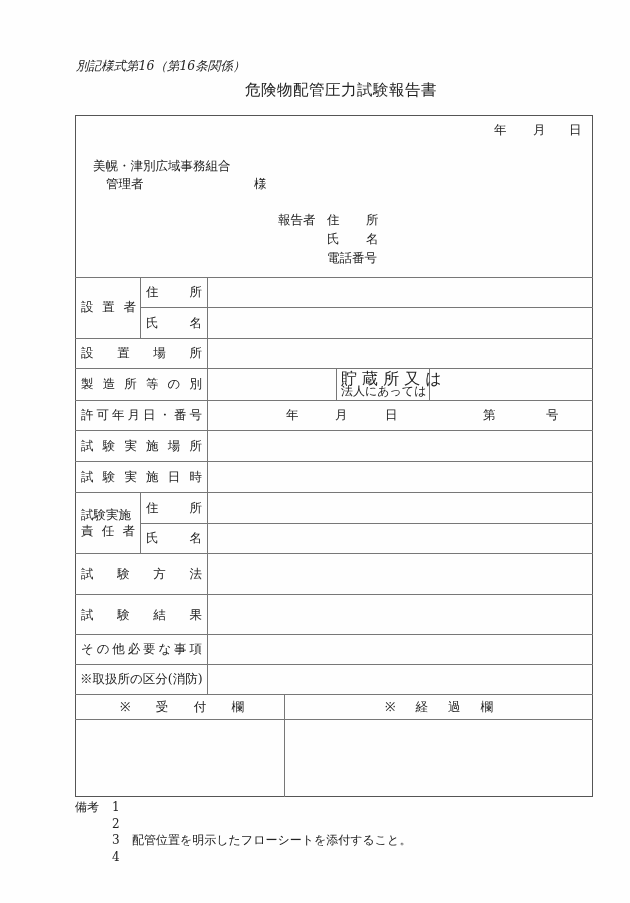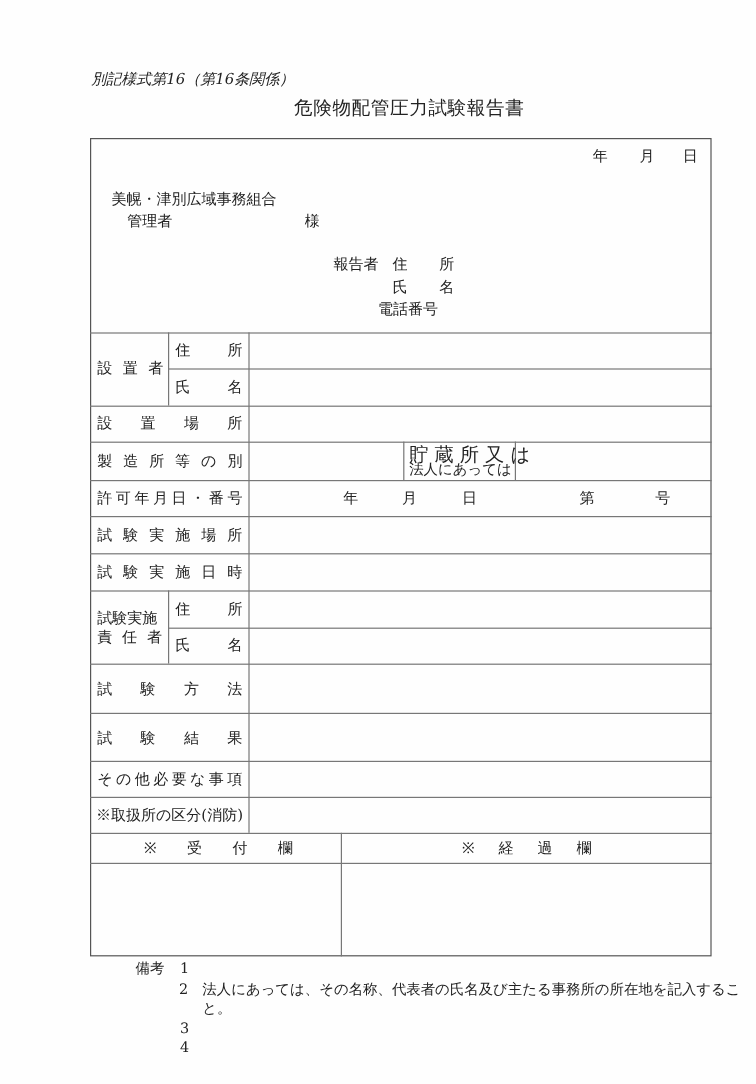--- a/index.html
+++ b/index.html
@@ -8,21 +8,21 @@
   .abs { position:absolute; white-space:nowrap; }
   .form-id { left:76px; top:58px; font-size:12.5px;font-style:italic; }
   .title { left:245px; top:80px; font-size:15.5px; letter-spacing:0.5px; }
   .frame { position:absolute; left:75px; top:115px; width:518px; height:682px;
            border:1.2px solid #555; box-sizing:border-box; }
   .hline { position:absolute; height:0; border-top:1px solid #777; }
   .vline { position:absolute; width:0; border-left:1px solid #777; }
   .t { position:absolute; font-size:12.5px; white-space:nowrap; line-height:1; }
   .spread { display:flex; justify-content:space-between; }
   .notes { position:absolute; left:75px; top:799px; font-size:12px; line-height:16.5px; }
-  .notes .row { display:flex;margin-left:38px; }
+  .notes .row { display:flex; }
   .notes .k { width:37px; }
   .notes .n { width:20px; }
 </style>
 </head>
 <body>
 
 <div class="abs form-id">別記様式第16（第16条関係）</div>
 <div class="abs title">危険物配管圧力試験報告書</div>
 
 <div class="frame"></div>
@@ -54,21 +54,21 @@
 <div class="t" style="left:533px;top:124px">月</div>
 <div class="t" style="left:569px;top:124px">日</div>
 <div class="t" style="left:93px;top:160px">美幌・津別広域事務組合</div>
 <div class="t" style="left:106px;top:178px">管理者</div>
 <div class="t" style="left:254px;top:178px">様</div>
 <div class="t" style="left:278px;top:214px">報告者</div>
 <div class="t" style="left:327px;top:214px">住</div>
 <div class="t" style="left:366px;top:214px">所</div>
 <div class="t" style="left:327px;top:233px">氏</div>
 <div class="t" style="left:366px;top:233px">名</div>
-<div class="t" style="left:315px;top:252px">電話番号</div>
+<div class="t" style="left:327px;top:252px">電話番号</div>
 
 <div class="t spread" style="left:81px;top:301px;width:55px">
   <span>設</span>
     <span>置</span>
     <span>者</span>
 </div>
 <div class="t spread" style="left:146px;top:286px;width:56px">
   <span>住</span>
     <span>所</span>
 </div>
@@ -200,23 +200,23 @@
 <div class="t" style="left:287px;top:721px;width:303px;height:74px"></div>
 
 <div class="notes">
   <div class="row">
       <span class="k">備考</span>
       <span class="n">1</span>
     </div>
   <div class="row">
       <span class="k"></span>
       <span class="n">2</span>
-      <span>法人にあっては、その名称、代表者の氏名及び主たる事務所の所在地を記入すること。</span>
     </div>
   <div class="row">
       <span class="k"></span>
       <span class="n">3</span>
+      <span>配管位置を明示したフローシートを添付すること。</span>
     </div>
   <div class="row">
       <span class="k"></span>
       <span class="n">4</span>
     </div>
 </div>
 
 </body></html>

